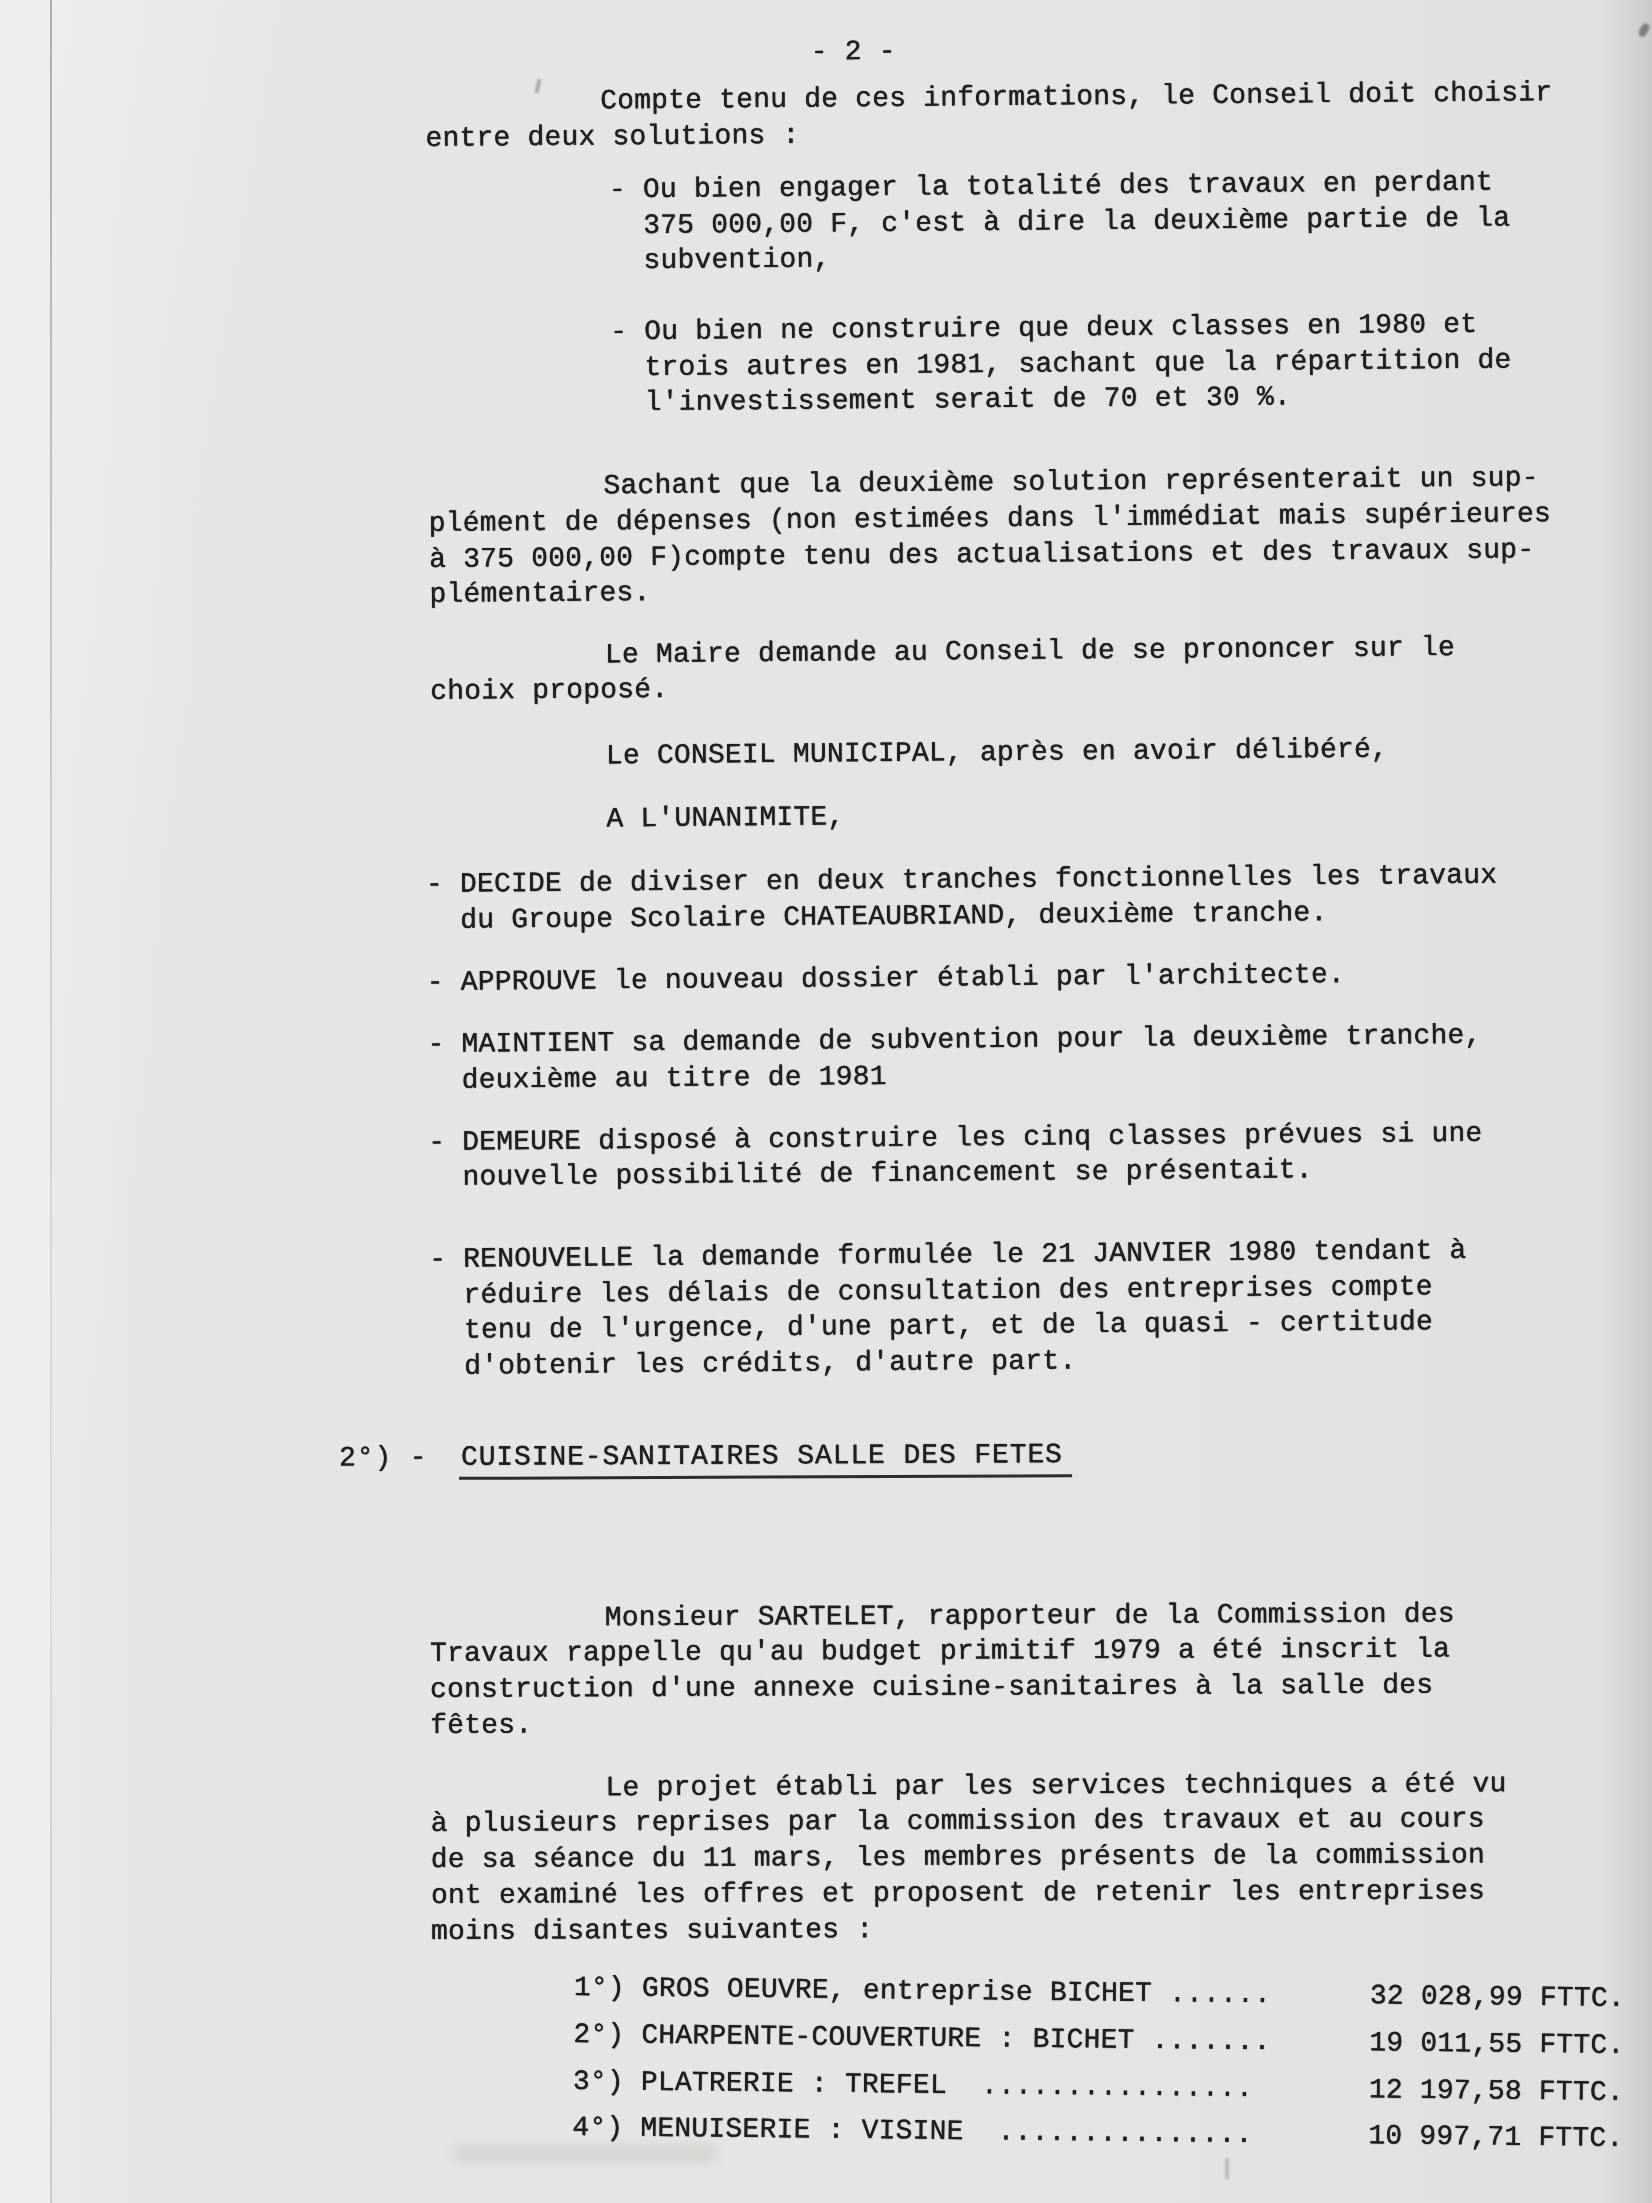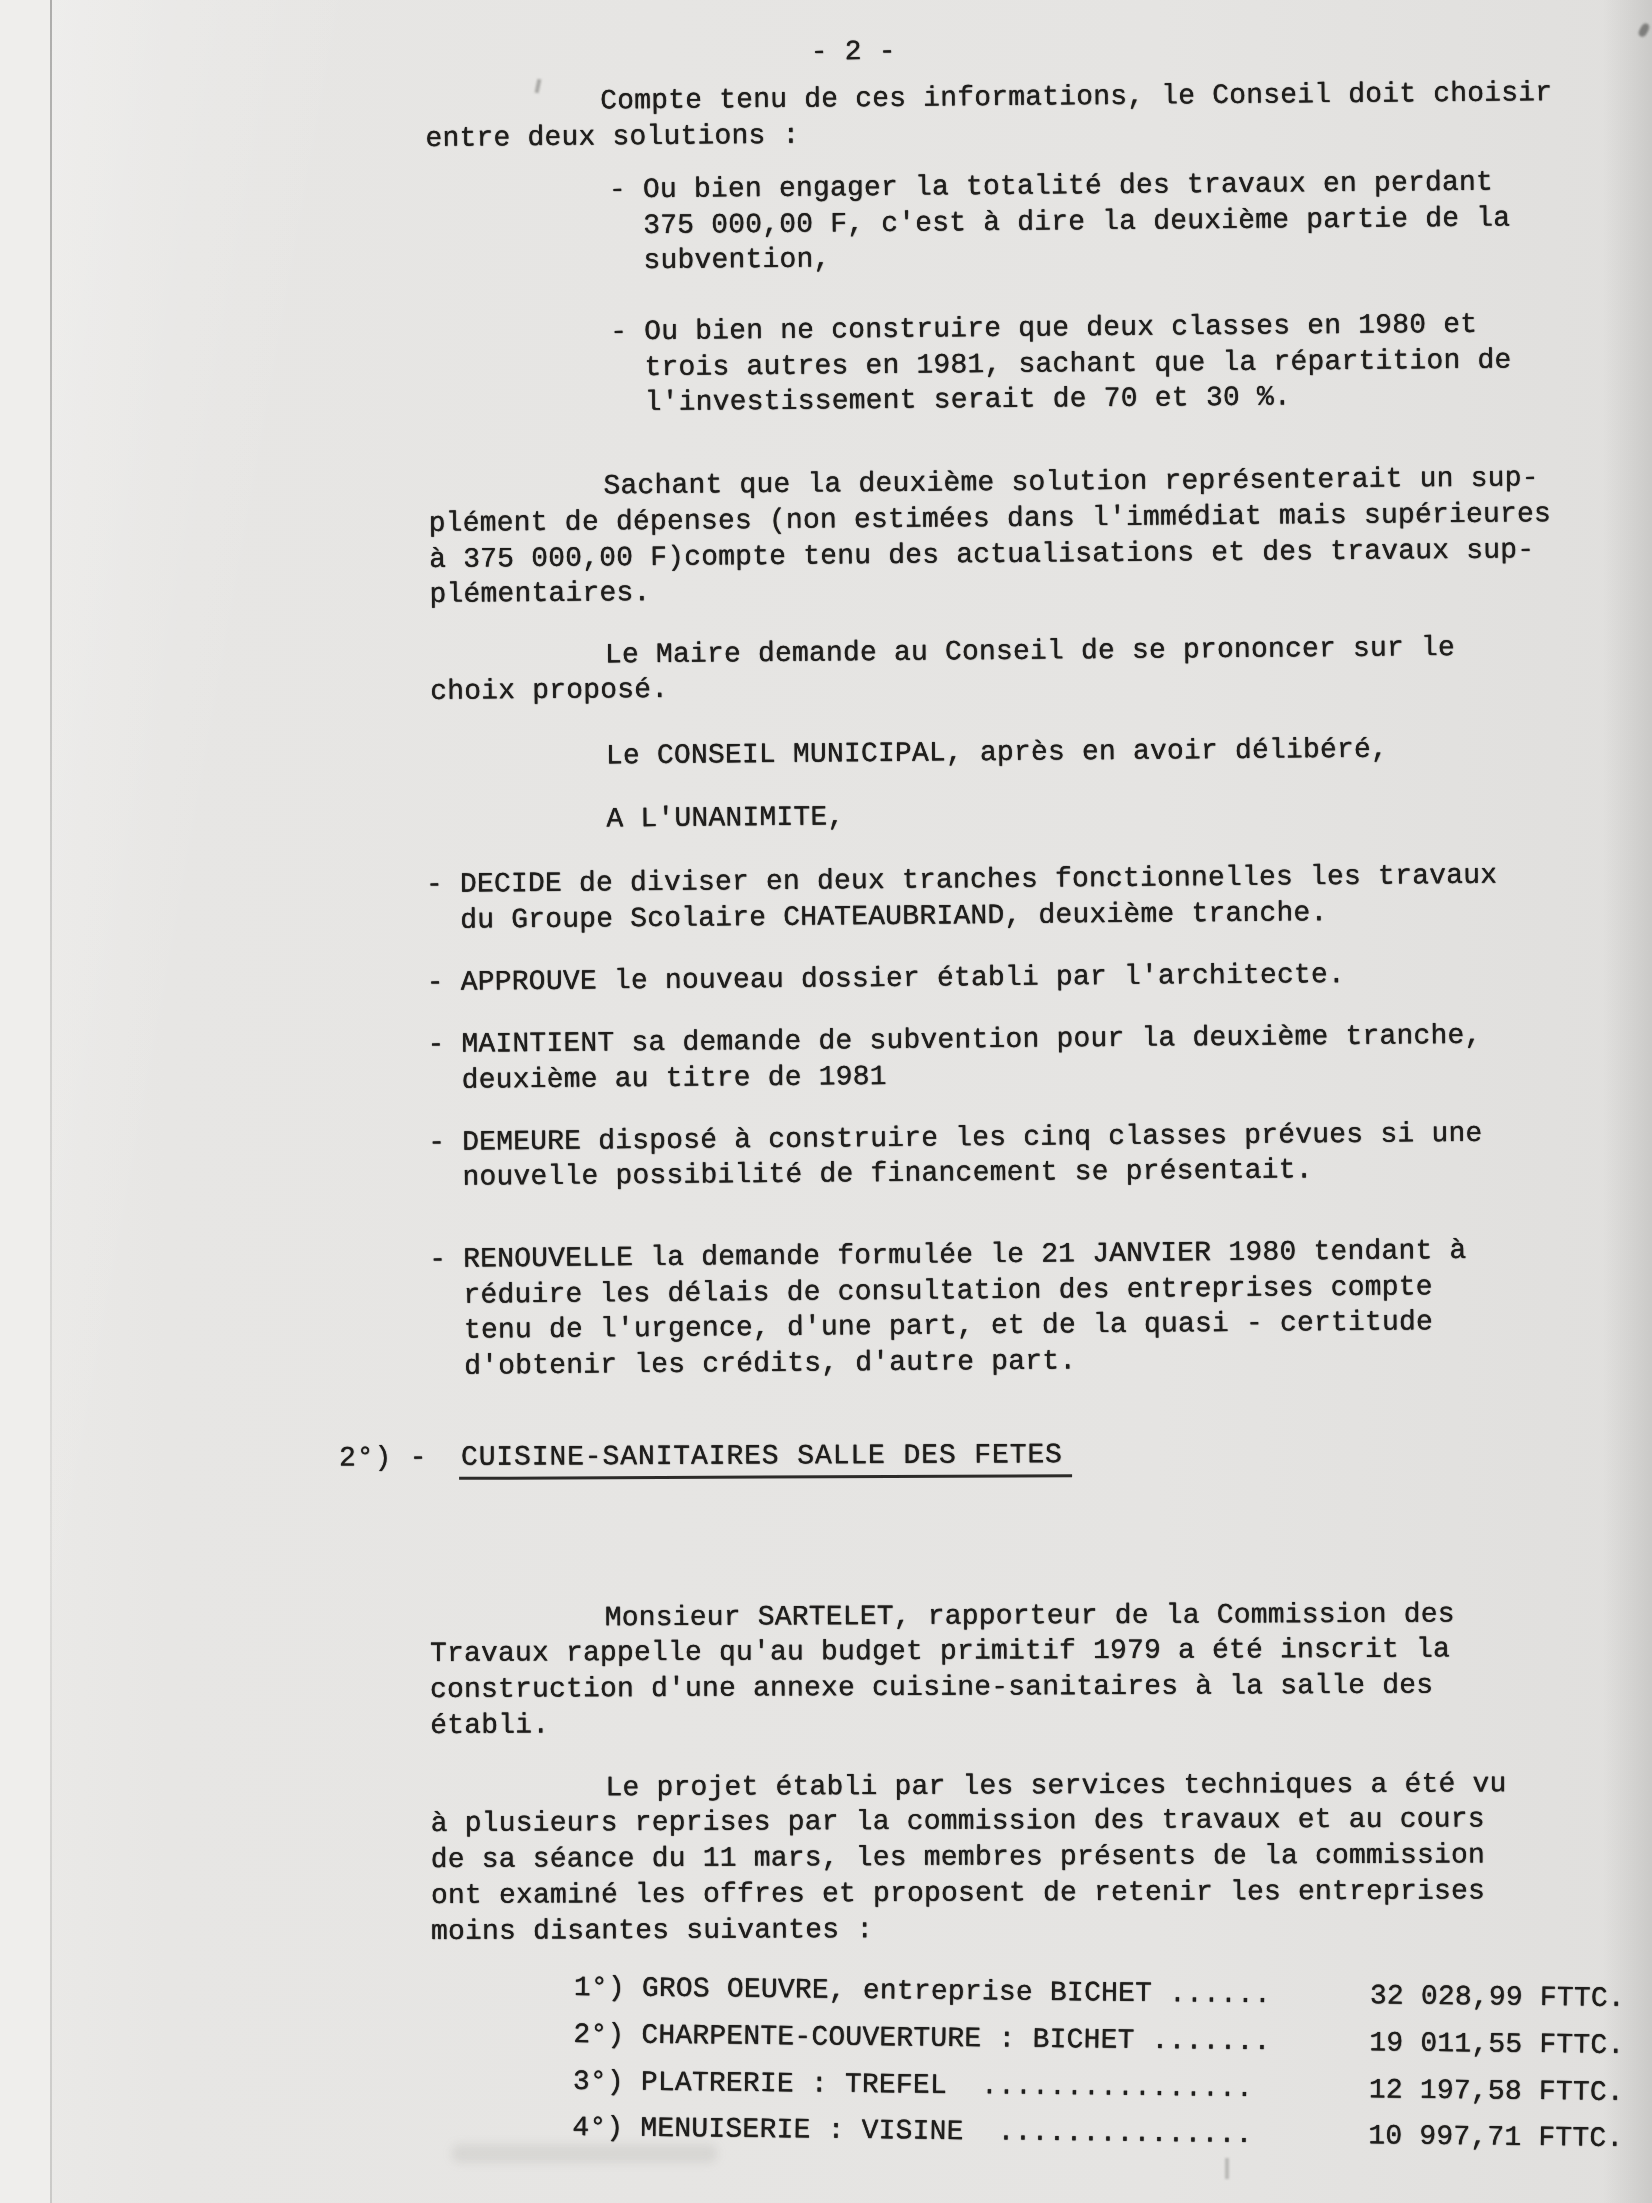--- a/index.html
+++ b/index.html
@@ -132,21 +132,21 @@
     <div class="ln" style="left:458px; top:1351px;">d'obtenir les crédits, d'autre part.</div>
   </div>
 
   <div class="sec sec2">
     <div class="ln heading-num" style="left:340px; top:1442px;">2°) -</div>
     <div class="ln" style="left:460px; top:1442px;"><span class="heading-title">CUISINE-SANITAIRES SALLE DES FETES</span></div>
 
     <div class="ln" style="left:605px; top:1603px;">Monsieur SARTELET, rapporteur de la Commission des</div>
     <div class="ln" style="left:430px; top:1638px;">Travaux rappelle qu'au budget primitif 1979 a été inscrit la</div>
     <div class="ln" style="left:430px; top:1674px;">construction d'une annexe cuisine-sanitaires à la salle des</div>
-    <div class="ln" style="left:430px; top:1710px;">établi.</div>
+    <div class="ln" style="left:430px; top:1710px;">fêtes.</div>
 
     <div class="ln" style="left:605px; top:1773px;">Le projet établi par les services techniques a été vu</div>
     <div class="ln" style="left:430px; top:1808px;">à plusieurs reprises par la commission des travaux et au cours</div>
     <div class="ln" style="left:430px; top:1844px;">de sa séance du 11 mars, les membres présents de la commission</div>
     <div class="ln" style="left:430px; top:1880px;">ont examiné les offres et proposent de retenir les entreprises</div>
     <div class="ln" style="left:430px; top:1916px;">moins disantes suivantes :</div>
   </div>
 
   <div class="sec sec3">
     <div class="ln" style="left:574px;  top:1972px;">1°) GROS OEUVRE, entreprise BICHET ......</div>

